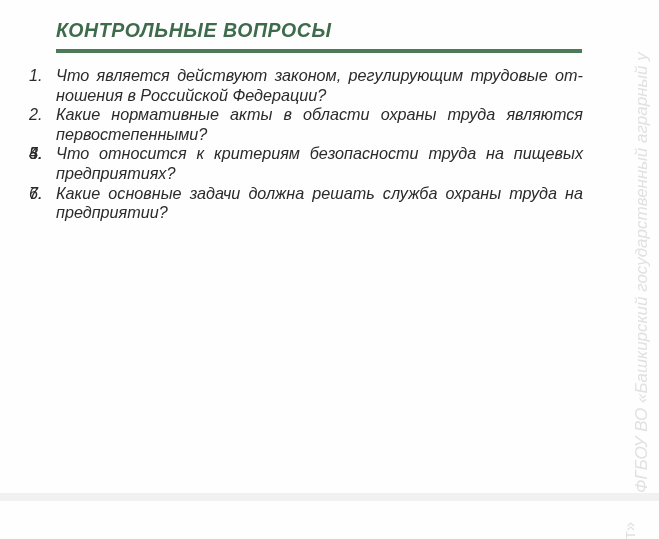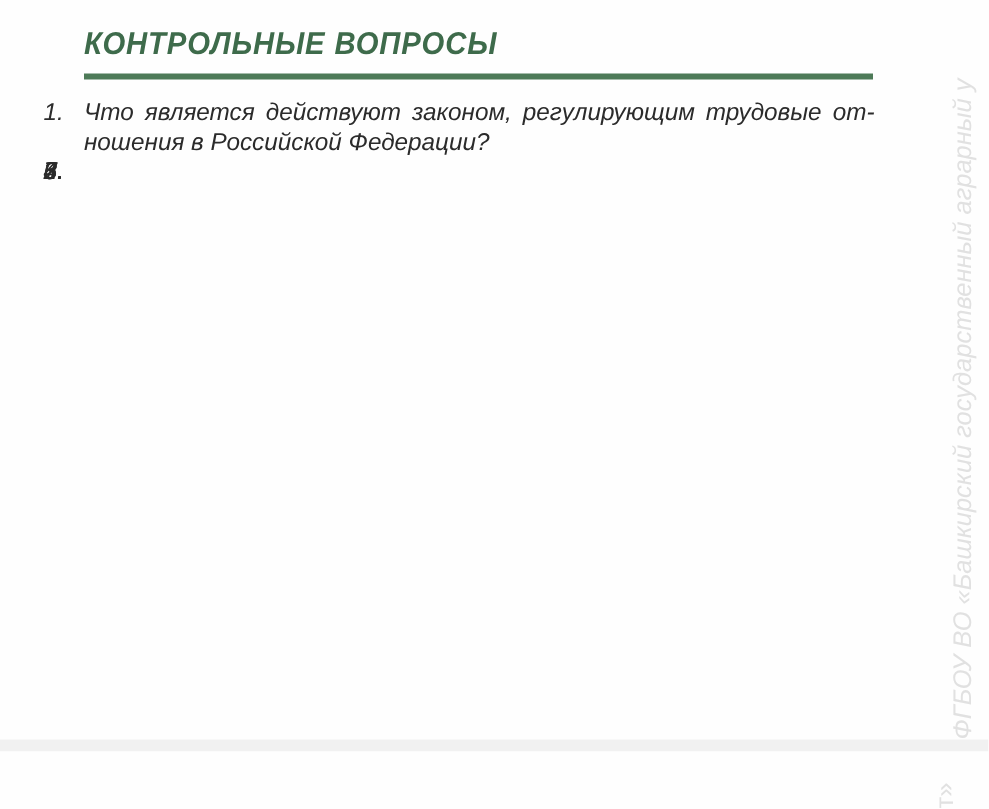--- a/index.html
+++ b/index.html
@@ -60,35 +60,38 @@
   <div class="section-title">КОНТРОЛЬНЫЕ ВОПРОСЫ</div>
   <div class="title-rule"></div>
 
   <ol class="questions">
     <li>
       <span class="num">1.</span>
       <span>Что является действуют законом, регулирующим трудовые от­ношения в Российской Федерации?</span>
     </li>
     <li>
       <span class="num">2.</span>
+      <span>Какие нормативные акты в области охраны труда являются первостепенными?</span>
     </li>
     <li>
       <span class="num">3.</span>
     </li>
     <li>
       <span class="num">4.</span>
     </li>
     <li>
       <span class="num">5.</span>
+      <span>Что относится к критериям безопасности труда на пищевых предприятиях?</span>
     </li>
     <li>
       <span class="num">6.</span>
     </li>
     <li>
       <span class="num">7.</span>
+      <span>Какие основные задачи должна решать служба охраны труда на предприятии?</span>
     </li>
   </ol>
 
   <div class="watermark wm-top">
     <span>ФГБОУ ВО «Башкирский государственный аграрный у</span>
   </div>
 </div>
 
 <div class="page-gap"></div>
 

